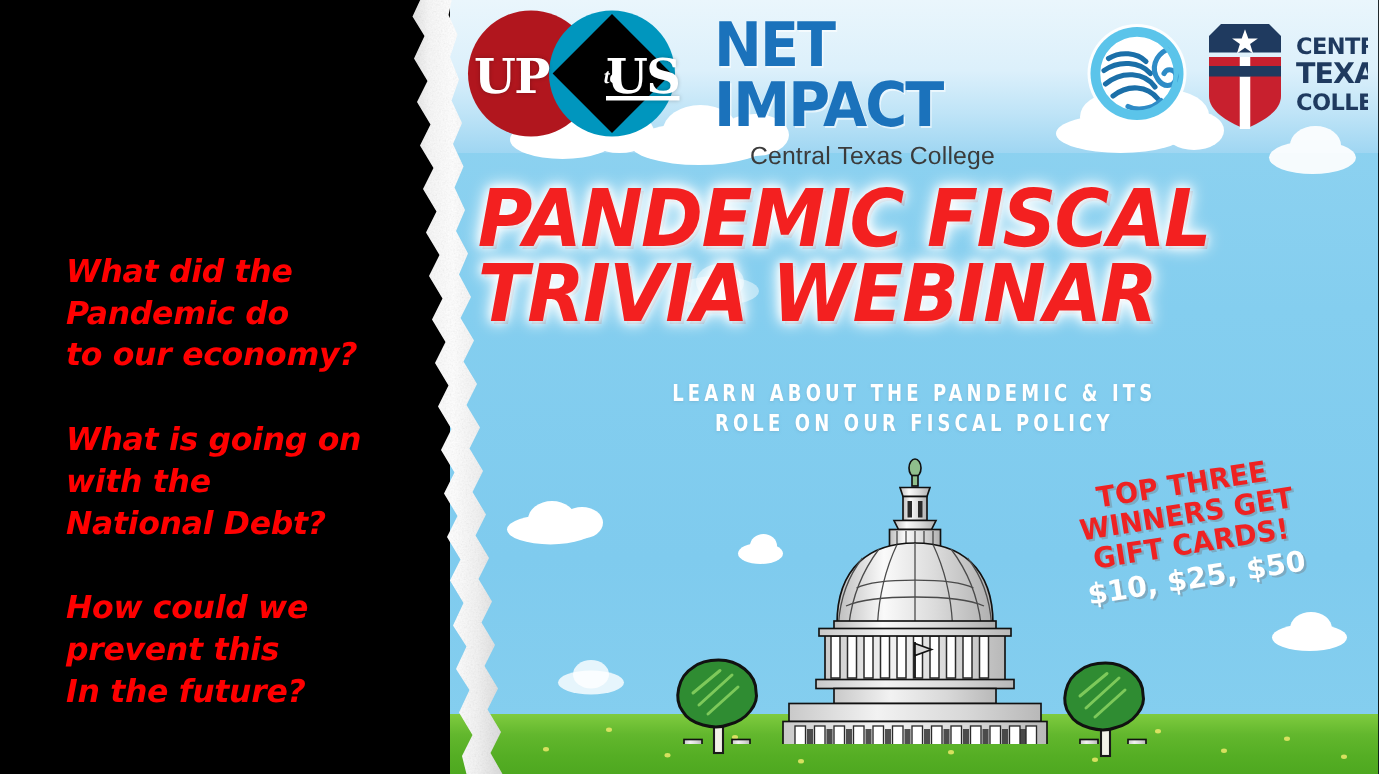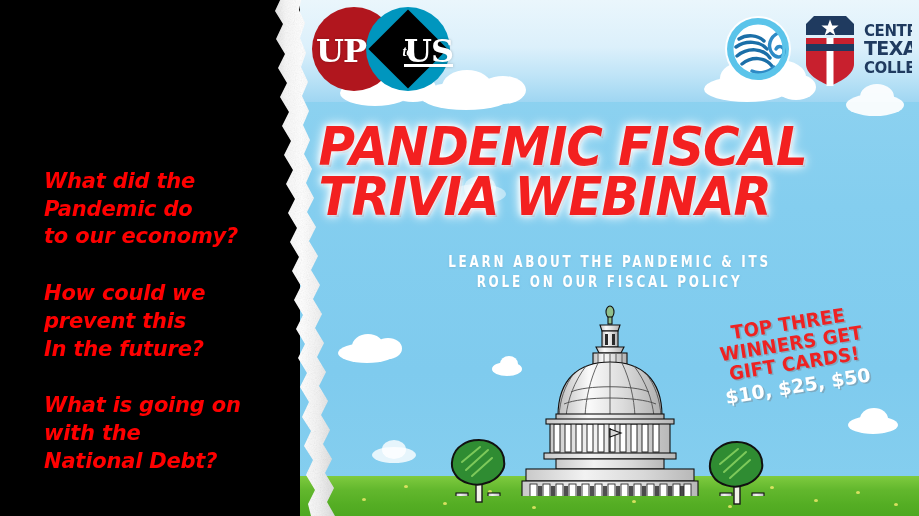--- a/index.html
+++ b/index.html
@@ -201,20 +201,24 @@
 
       <div id="uptous">
         <div class="circ red"></div>
         <div class="circ cyan"></div>
         <div class="diamond"></div>
         <div class="word w-up">UP</div>
         <div class="word w-us">US</div>
         <div class="w-to">to</div>
       </div>
 
+      <div id="netimpact">
+        <div id="ni-main">NET IMPACT</div>
+        <div id="ni-sub">Central Texas College</div>
+      </div>
 
       <div id="globe">
         <svg width="72" height="72" viewBox="0 0 72 72">
           <circle cx="36" cy="36" r="33" fill="#FFFFFF" opacity=".9"></circle>
           <circle cx="36" cy="36" r="31" fill="#5BC4EA"></circle>
           <circle cx="36" cy="36" r="26" fill="#FFFFFF"></circle>
           <g fill="none" stroke="#1B6FA8" stroke-width="3.4" stroke-linecap="round">
             <path d="M17 26 C25 21, 36 22, 42 28"></path>
             <path d="M14 34 C24 27, 38 28, 45 36"></path>
             <path d="M15 43 C26 34, 41 35, 48 45"></path>
@@ -551,24 +555,24 @@
 GIFT CARDS!</div>
       <div class="pm">$10, $25, $50</div>
     </div>
 
   </div>
 
   <div id="left-panel">
     <div id="questions">
       <div class="question">What did the Pandemic do
 to our economy?</div>
+      <div class="question">What is going on with the
+National Debt?</div>
       <div class="question">How could we prevent this
 In the future?</div>
-      <div class="question">What is going on with the
-National Debt?</div>
     </div>
   </div>
 
   <div id="torn">
     <svg width="66" height="524" viewBox="0 0 66 524" preserveAspectRatio="none">
       <defs>
         <linearGradient id="paperG" x1="0" y1="0" x2="1" y2="0">
           <stop offset="0" stop-color="#E2E2E2"></stop>
           <stop offset=".18" stop-color="#F7F7F7"></stop>
           <stop offset=".45" stop-color="#FFFFFF"></stop>

